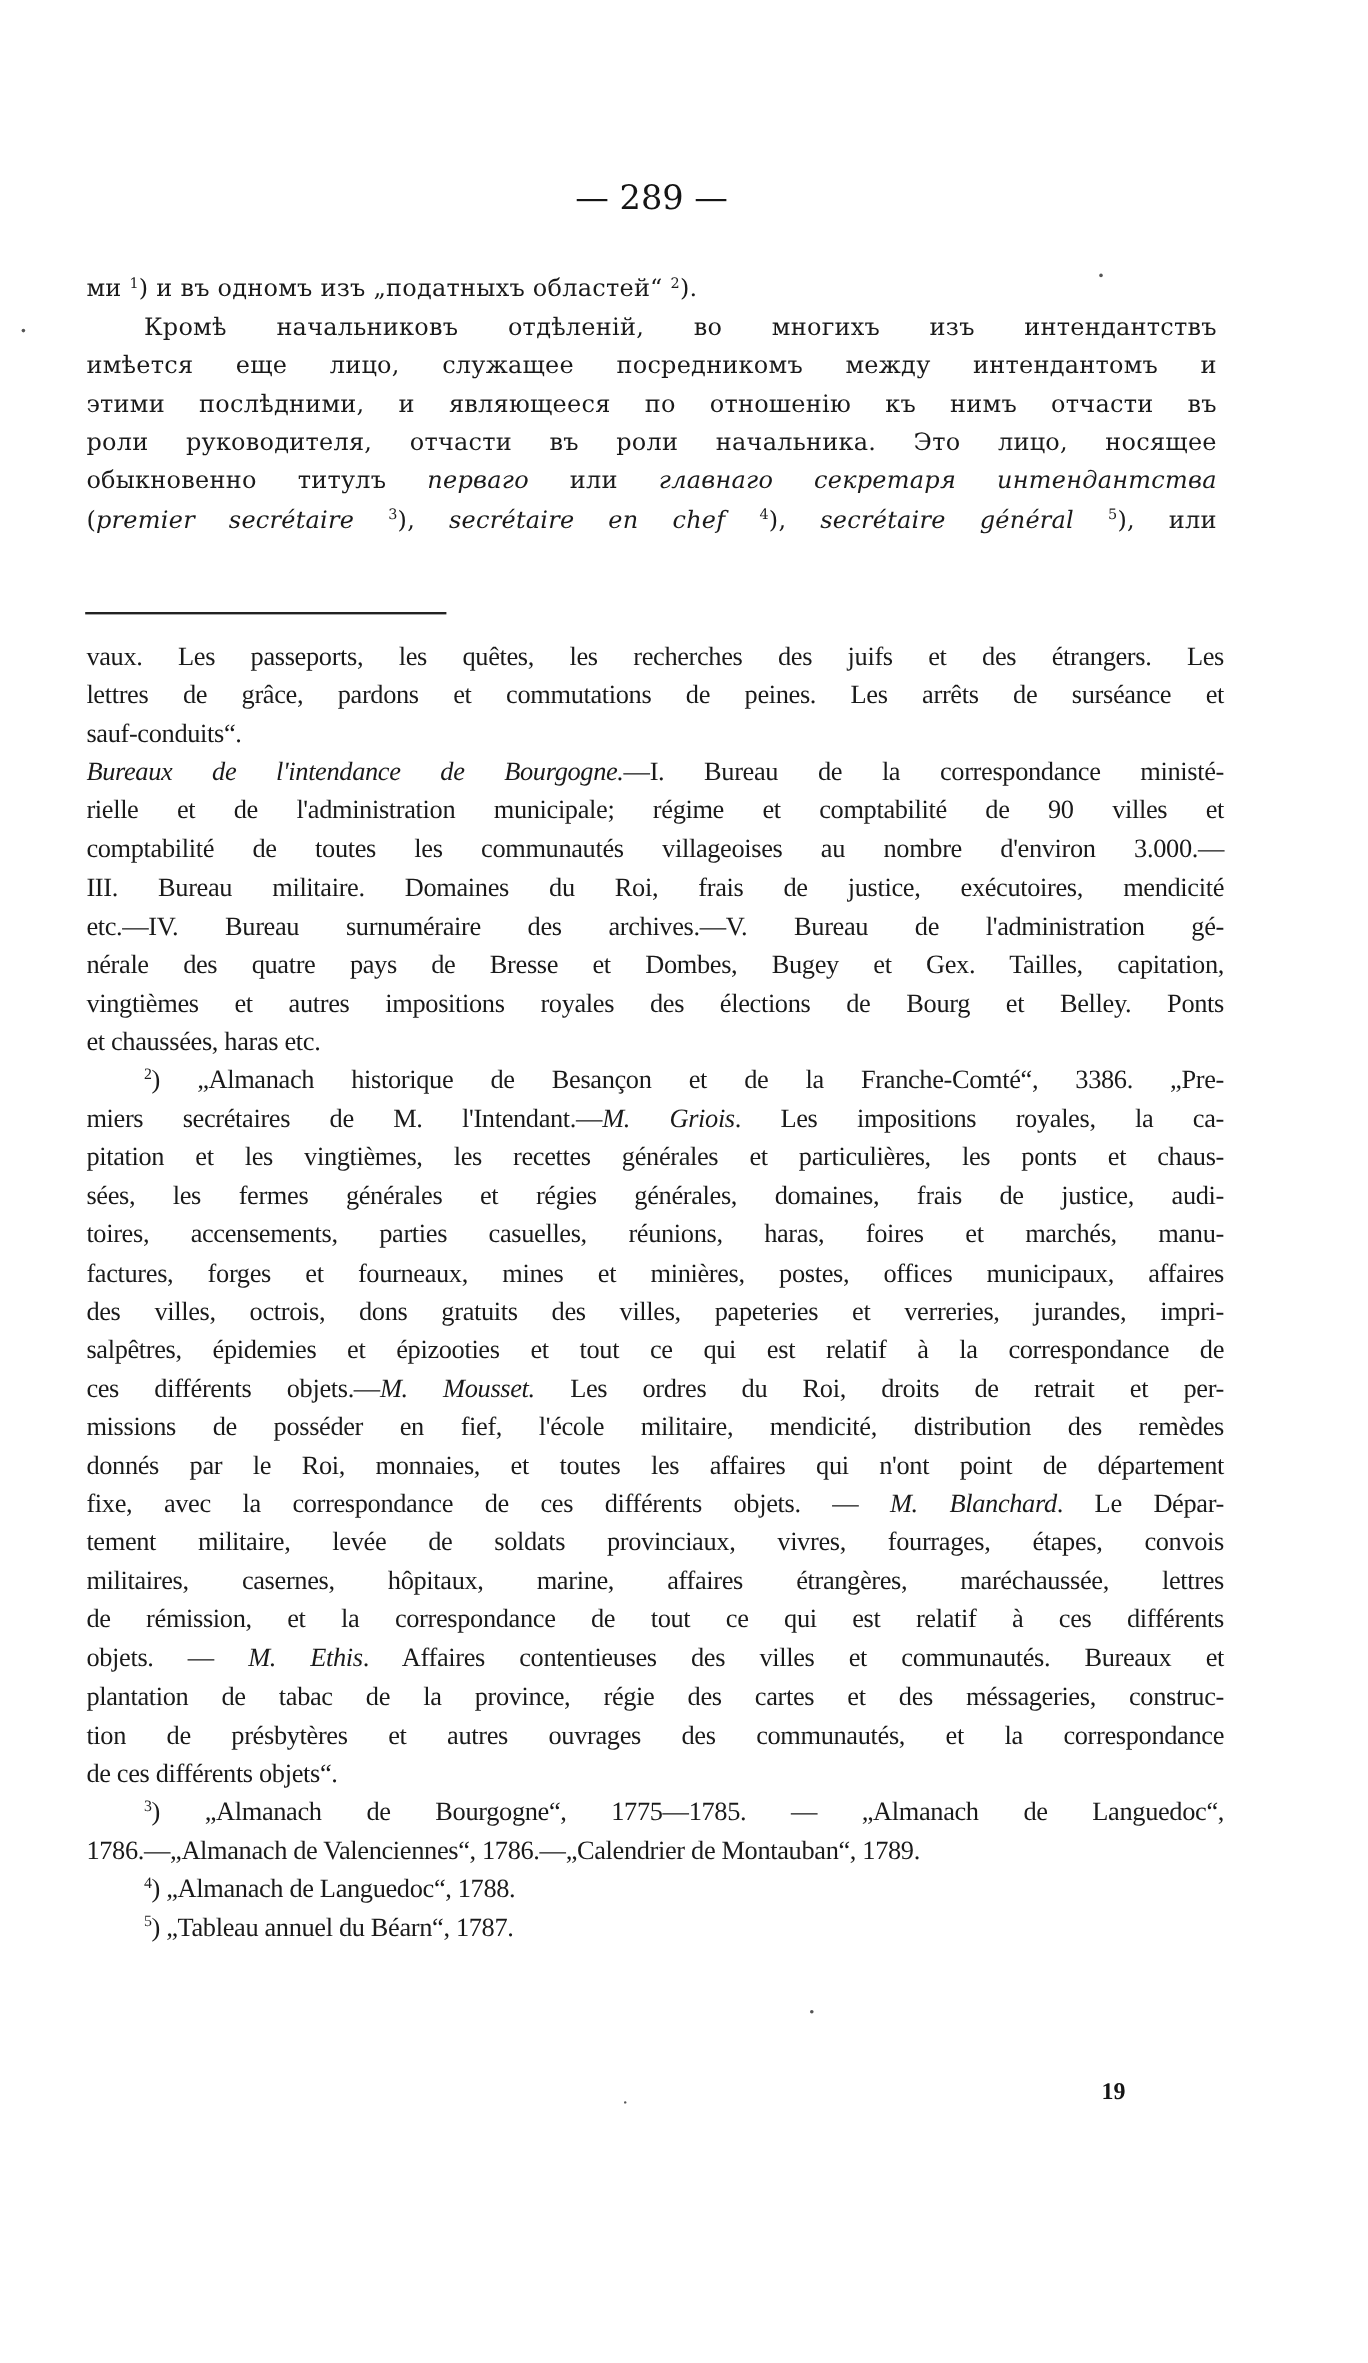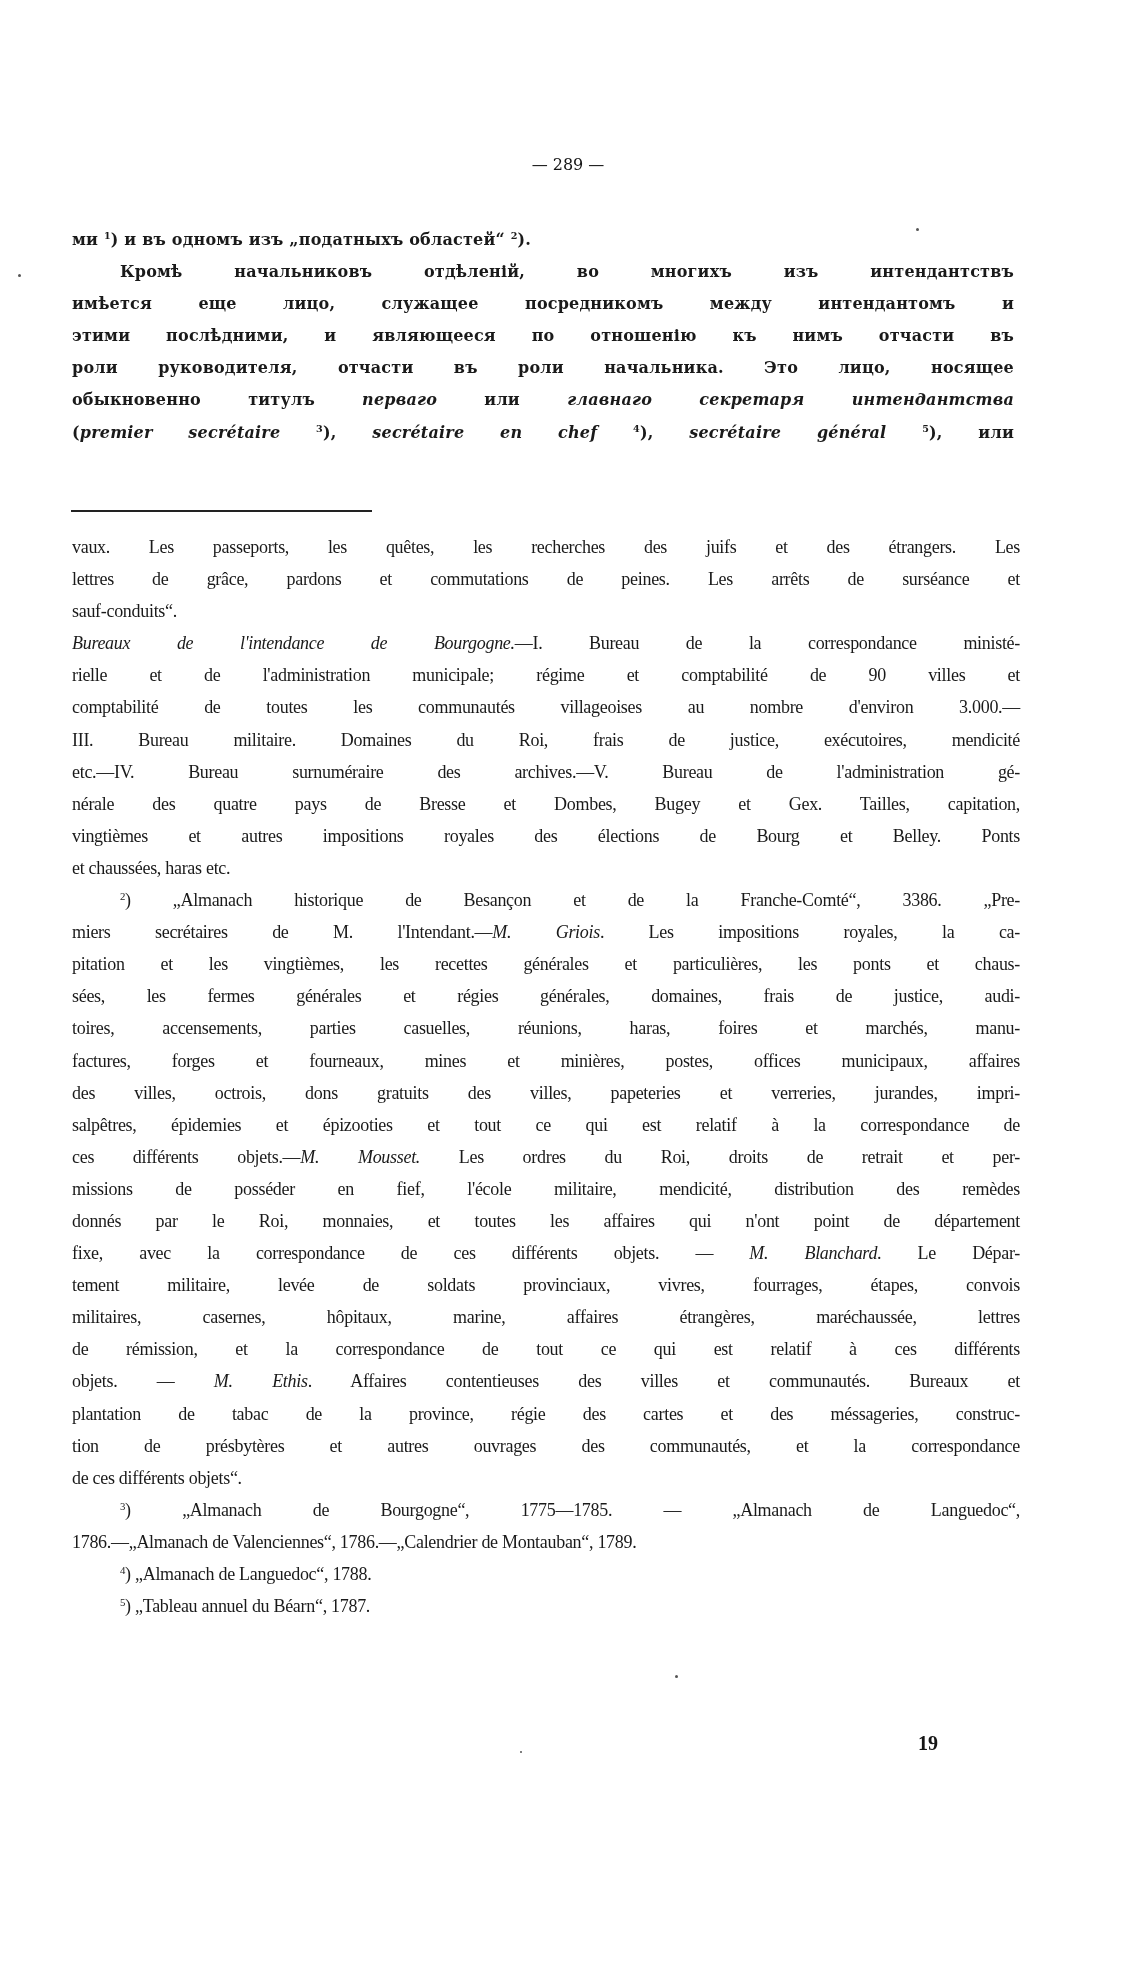--- a/index.html
+++ b/index.html
@@ -1,38 +1,38 @@
 <!DOCTYPE html>
 <html><head>
 <meta charset="utf-8">
 <style>
   html, body { margin: 0; padding: 0; background: #ffffff; }
   body { width: 1140px; height: 1969px; position: relative; overflow: hidden; color: #1a1a1a; }
   .page { position: absolute; left: 0; top: 0; width: 1140px; height: 1969px; }
   .page-number-top {
     position: absolute; left: 0; width: 1086px; top: 150px; text-align: center;
-    font-family: "DejaVu Serif", serif; font-size: 16px; line-height: 30px; color: #151515; padding-left: 25px;
+    font-family: "DejaVu Serif", serif; font-size: 28px; line-height: 30px; color: #151515;
   }
   .text-block { position: absolute; left: 72px; width: 942px; }
   .body-block { top: 224px; }
   .line {
     display: block; height: 32.1px; line-height: 32.1px; white-space: nowrap; overflow: visible;
     text-align: justify; text-align-last: justify;
   }
   .line.last { text-align-last: left; }
   .line.indent { padding-left: 48px; }
   .body-block .line {
-    font-family: "DejaVu Serif", serif; font-size: 16px; letter-spacing: 0.2px; white-space: normal; font-weight: bold;
+    font-family: "DejaVu Serif", serif; font-size: 20px; letter-spacing: 0.2px; white-space: normal;
   }
   .it { font-style: italic; font-family: "DejaVu Serif", serif; }
   sup, .sup { font-size: 0.6em; vertical-align: 0.6em; line-height: 0; }
   .rule { position: absolute; left: 71px; top: 510px; width: 301px; height: 2px; background: #222; }
   .notes-block { top: 531px; width: 948px; }
   .notes-block .line {
-    font-family: "Liberation Serif", serif; font-size: 18px; white-space: normal; letter-spacing: -0.3px;
+    font-family: "Liberation Serif", serif; font-size: 22px; white-space: normal; letter-spacing: -0.3px;
   }
   .notes-block .it { font-family: "Liberation Serif", serif; }
   .page-signature {
     position: absolute; left: 918px; top: 1732px;
     font-family: "Liberation Serif", serif; font-size: 20px; font-weight: bold; color: #151515;
   }
   .speck { position: absolute; width: 3px; height: 3px; border-radius: 2px; background: #555; }
 </style>
 </head>
 <body>

